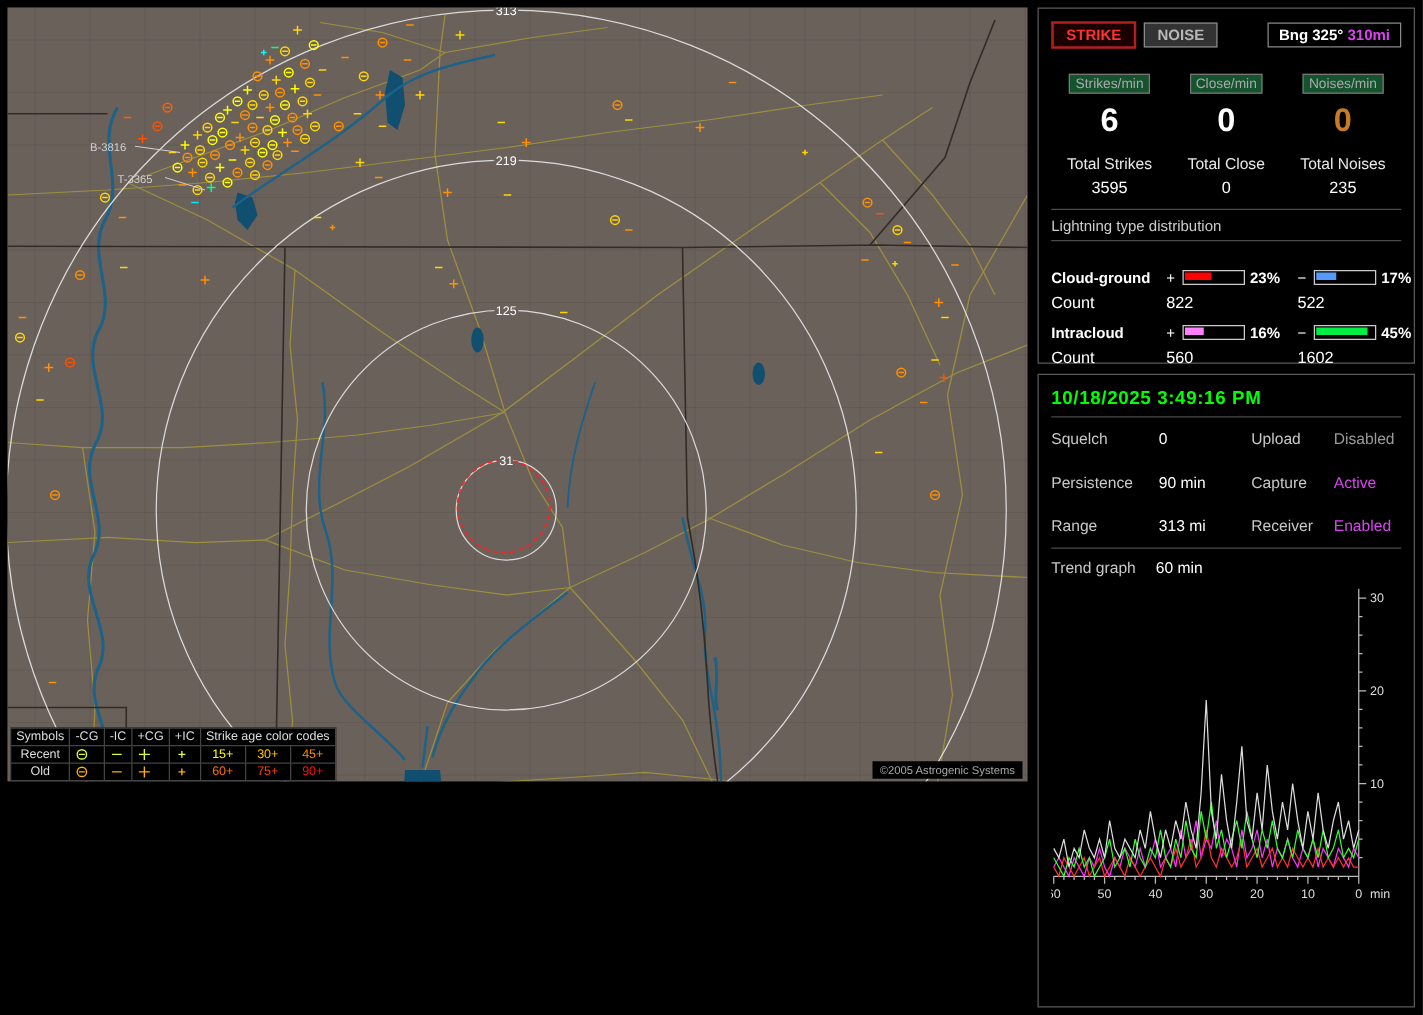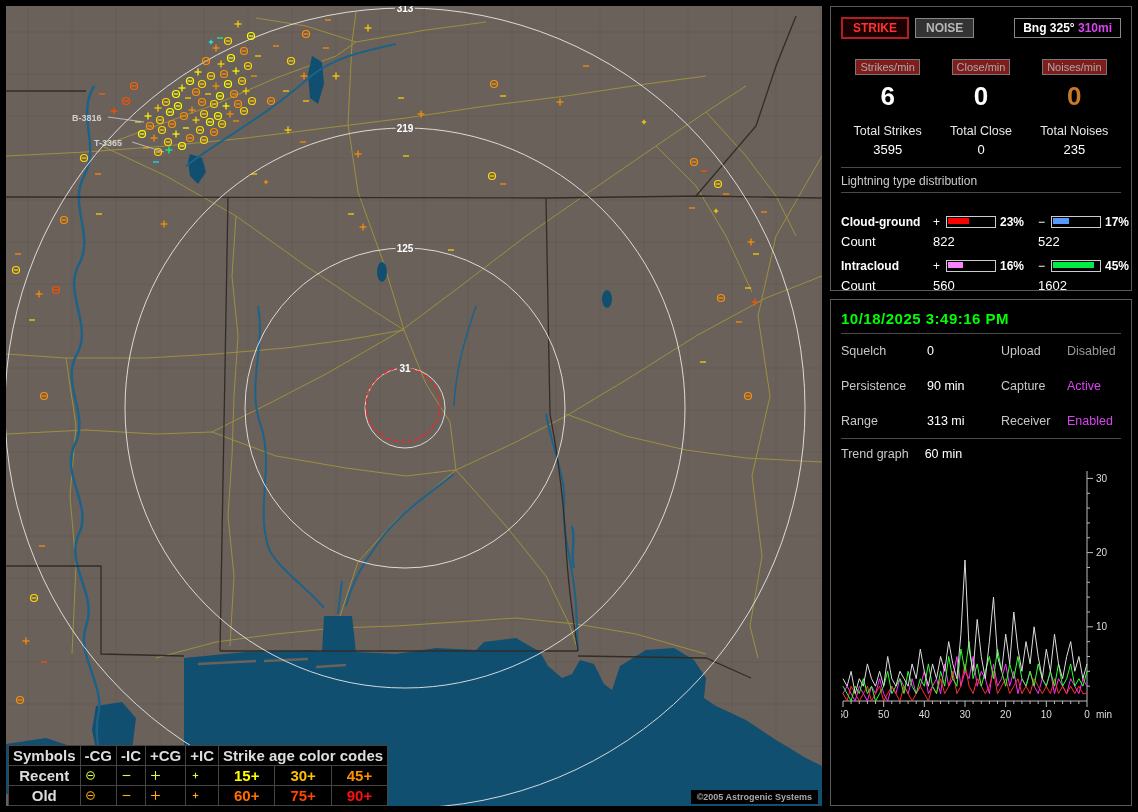--- a/index.html
+++ b/index.html
@@ -1,42 +1,42 @@
 <!DOCTYPE html>
 <html><head>
 <meta charset="utf-8">
 <style>
   html,body{margin:0;padding:0;background:#000;}
   body{width:1138px;height:812px;position:relative;font-family:"Liberation Sans",sans-serif;color:#fff;overflow:hidden;}
-  .map{position:absolute;left:6px;top:6px;width:816px;height:800px;background:#6b615b;overflow:hidden;font-weight:bold;}
+  .map{position:absolute;left:6px;top:6px;width:816px;height:619px;background:#6b615b;overflow:hidden;}
   .map svg{display:block;}
   .copyright{position:absolute;right:4px;bottom:2px;background:#000;color:#a8a8a8;font-size:9px;padding:2px 6px;}
   
-  table.legend{position:absolute;left:2px;bottom:0px;border-collapse:collapse;background:#000;border:1px solid #888;font-size:15px;color:#ddd;}
+  table.legend{position:absolute;left:2px;bottom:0px;border-collapse:collapse;background:#000;border:1px solid #888;font-size:10px;color:#ddd;}
   table.legend td{border:1px solid #444;padding:1px 4px;text-align:center;white-space:nowrap;}
   .sym-recent{color:#d8ff40;}
   .sym-old{color:#ffb000;}
   .age-15{color:#ffff00;}.age-30{color:#ffc000;}.age-45{color:#ff9000;}
   .age-60{color:#ff7000;}.age-75{color:#ff4500;}.age-90{color:#ff1010;}
   .symico{vertical-align:middle;}
   
   .sidebar{position:absolute;left:830px;top:6px;width:302px;height:800px;display:flex;flex-direction:column;}
   .panel{background:#000;border:1px solid #5a5a5a;padding:10px;box-sizing:border-box;}
   .panel-top{height:285px;margin-bottom:8px;}
   .panel-bottom{flex:1;}
   .top-row{display:flex;justify-content:space-between;align-items:center;margin-bottom:18px;}
   .btn{display:inline-block;padding:2px 10px;font-weight:bold;font-size:12px;cursor:pointer;font-family:"Liberation Sans",sans-serif;}
   .strike-btn{color:#ff3232;border:2px solid #b02020;background:#1a0000;margin-right:6px;}
   .noise-btn{color:#b8b8b8;border:1px solid #888;background:#333;}
   .bng-box{border:1px solid #888;padding:2px 8px;font-weight:bold;font-size:12px;background:#000;}
   .green{color:#d946ef;}
   .gray{color:#9a9a9a;}
   .col3{display:grid;grid-template-columns:1fr 1fr 1fr;text-align:center;align-items:center;}
   .rate-labels{margin-bottom:6px;}
-  .rate-label{border:1px solid #777;background:#7f1d1d;color:#aaa;font-size:11px;padding:1px 4px;margin:0 0;display:inline-block;}
+  .rate-label{border:1px solid #777;background:#14532d;color:#aaa;font-size:11px;padding:1px 4px;margin:0 0;display:inline-block;}
   .big{font-size:26px;font-weight:bold;}
   .rate-values{margin-bottom:12px;}
   .noise-val{color:#c87a28;}
   .total-labels{font-size:12.5px;color:#e8e8e8;margin-bottom:4px;}
   .total-values{font-size:13px;margin-bottom:10px;}
   .hr{border-top:1px solid #4a4a4a;margin:6px 0;}
   .dist-header{color:#ccc;font-size:12px;border-bottom:1px solid #4a4a4a;padding-bottom:4px;margin-bottom:22px;}
   .dist-row{display:grid;grid-template-columns:92px 13px 54px 38px 13px 54px 34px;align-items:center;font-size:12px;margin-bottom:5px;}
   .dist-label{font-weight:bold;}
   .pct{font-weight:bold;}

